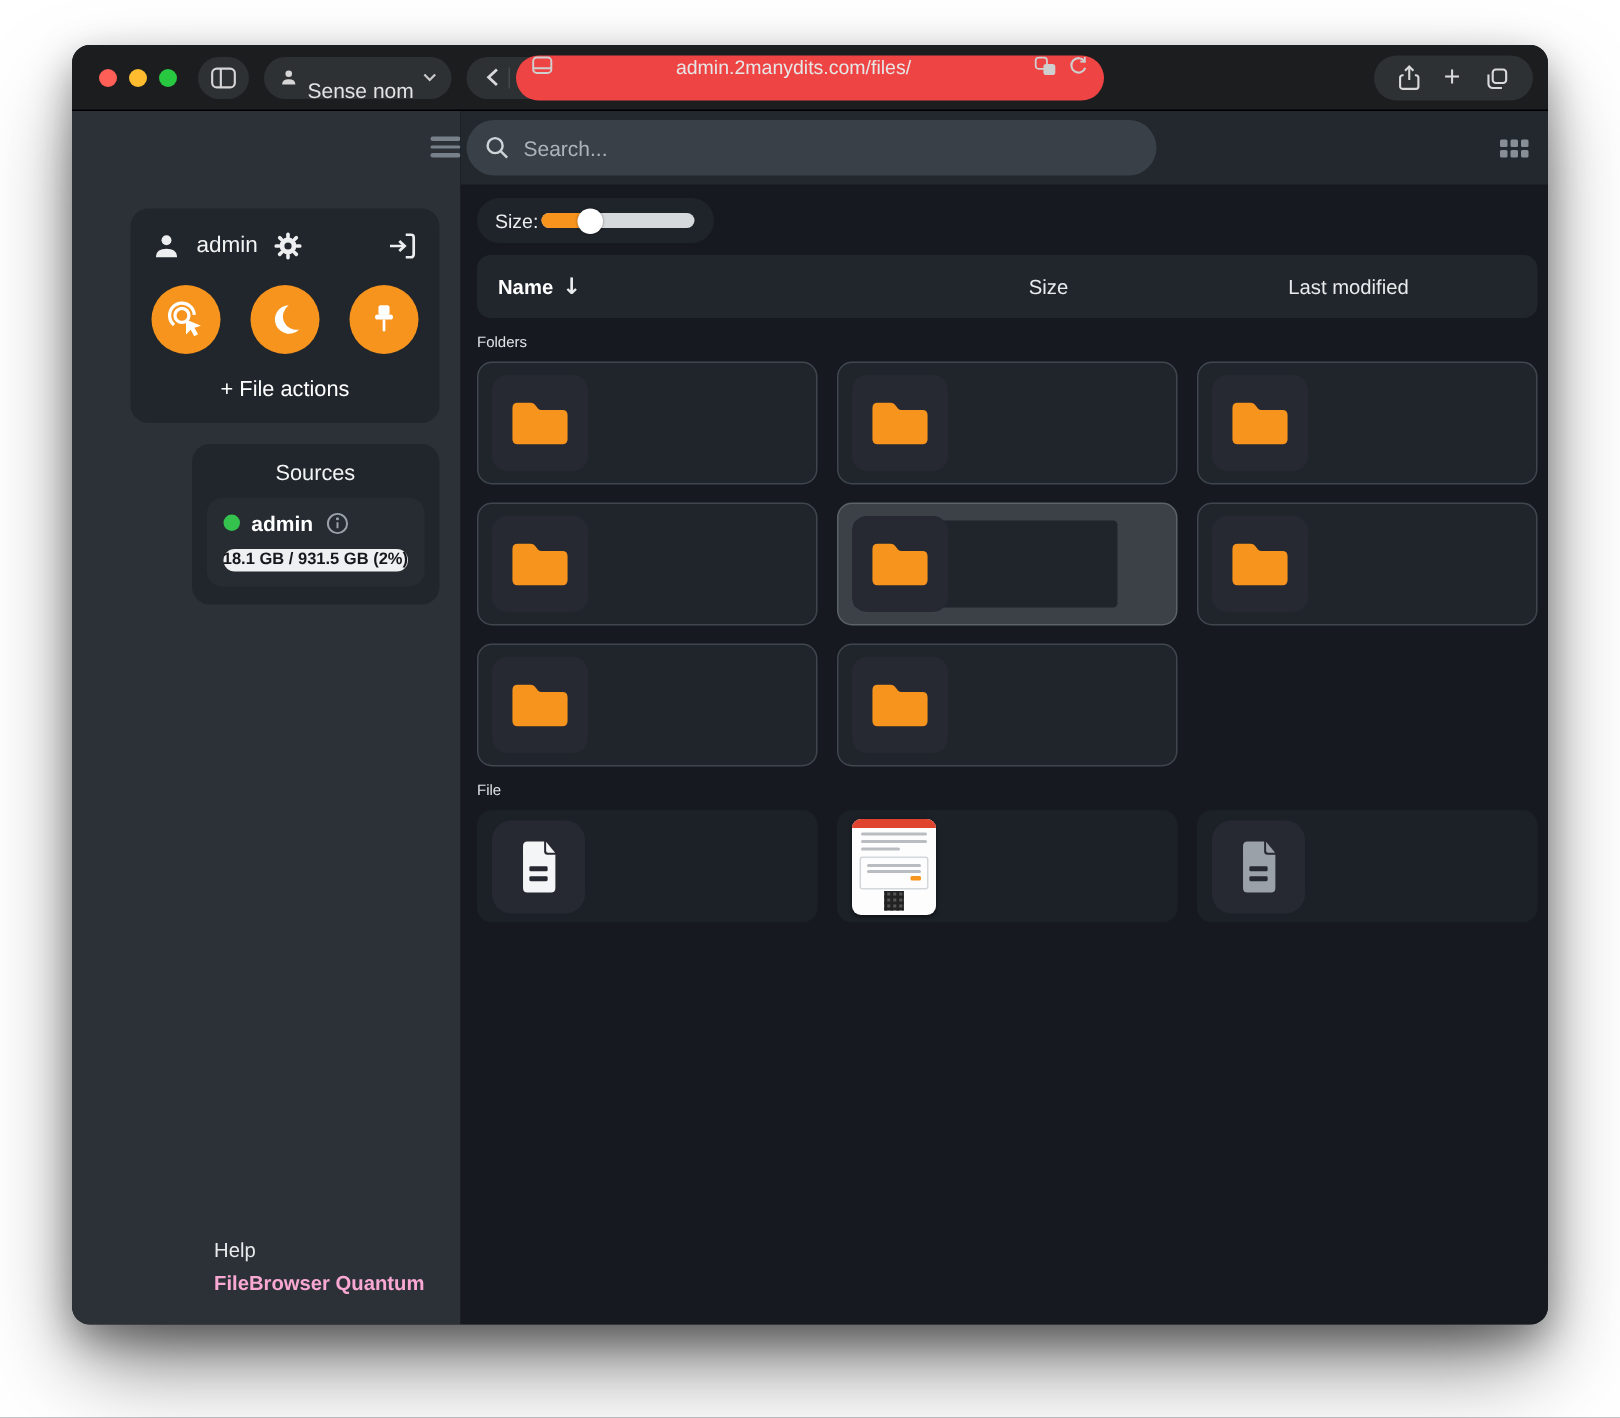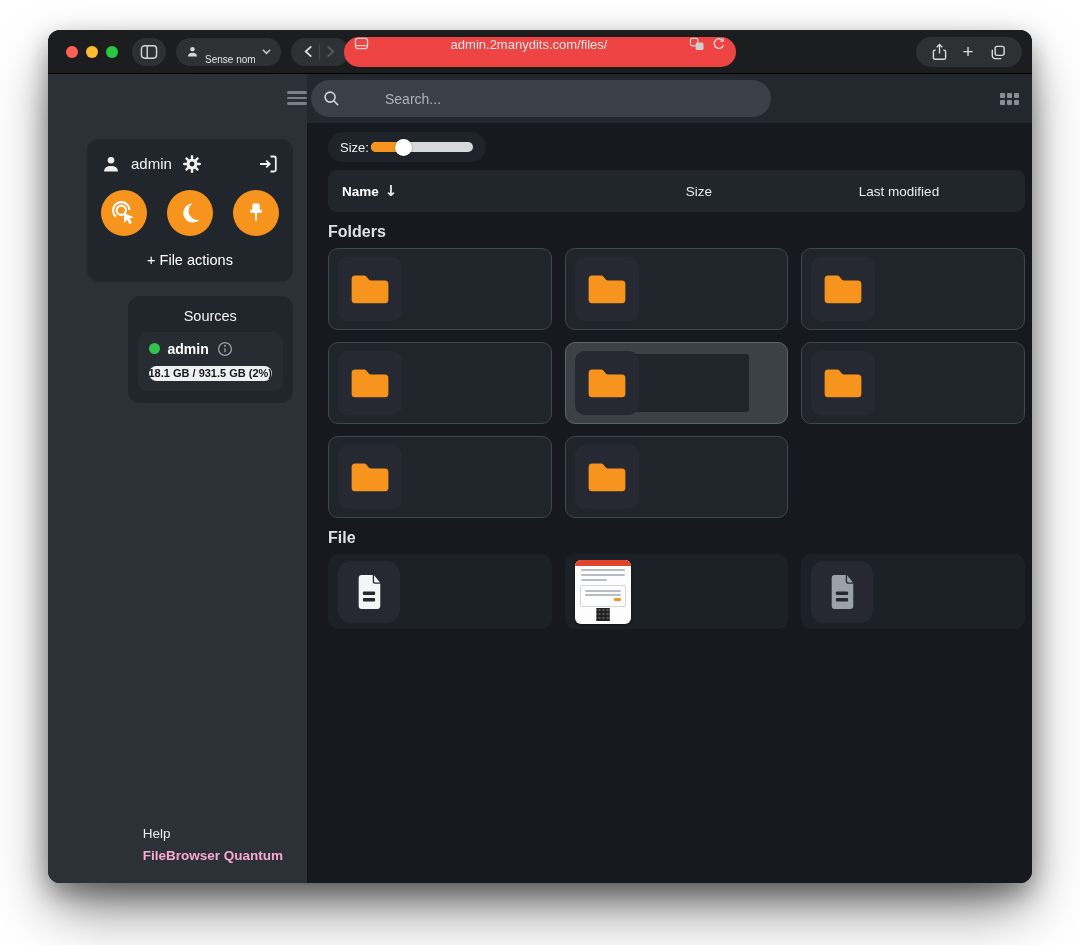--- a/index.html
+++ b/index.html
@@ -15,21 +15,21 @@
   
   .chrome{position:relative;height:44px;background:#1b1d1f;display:flex;align-items:center;
     border-bottom:1px solid #000;}
   .traffic{display:flex;gap:8px;margin-left:18px;}
   .light{width:12px;height:12px;border-radius:50%;}
   .light.red{background:#ff5f57;}.light.yellow{background:#febc2e;}.light.green{background:#28c840;}
   .chrome-pill{background:#2e3134;border-radius:14px;height:28px;display:flex;align-items:center;
     justify-content:center;}
   .toggle-pill{width:34px;margin-left:14px;}
   .profile-pill{margin-left:10px;padding:0 10px;gap:6px;}
-  .profile-label{font-size:10px;color:#e3e3e4;margin-top:16px;}
+  .profile-label{font-size:14px;color:#e3e3e4;margin-top:16px;}
   .nav-pill{margin-left:10px;width:58px;gap:0;}
   .nav-div{width:1px;height:14px;background:#45484b;margin:0 6px;}
   .url-pill{position:absolute;left:50%;top:7px;transform:translateX(-50%);width:392px;height:30px;
     background:#ef4444;border-radius:15px;display:flex;padding:0 10px;}
   .url-text{flex:1;text-align:center;font-size:13px;color:#e6e6e7;white-space:nowrap;overflow:hidden;}
   .right-pill{position:absolute;right:10px;top:7px;width:106px;height:30px;background:#2e3134;
     border-radius:15px;display:flex;align-items:center;justify-content:space-evenly;}
   .plus-glyph{font-size:19px;color:#d9d9da;line-height:1;margin-top:-2px;}
 
   
@@ -59,41 +59,41 @@
     align-items:center;justify-content:center;font-size:11px;color:#15181c;font-weight:700;}
   .sidebar-bottom{margin-top:auto;padding:0 24px 20px;}
   .help-label{font-size:13.5px;color:#e8eaec;margin-bottom:7px;cursor:pointer;}
   .brand-label{font-size:13.5px;color:#f9a8d4;font-weight:bold;}
 
   
   .main-header{height:49px;background:#23282e;display:flex;align-items:center;padding:0 13px 0 4px;flex-shrink:0;}
   .search-pill{width:460px;height:37px;background:#3a4047;border-radius:19px;display:flex;
     align-items:center;padding:0 12px;gap:7px;}
   .search-input{background:transparent;border:none;outline:none;color:#e8eaec;font-size:14px;flex:1;
-    font-family:inherit;margin-left:36px;}
+    font-family:inherit;}
   .search-input::placeholder{color:#adb3ba;}
   .grid-icon{margin-left:auto;display:grid;grid-template-columns:repeat(3,5px);grid-auto-rows:5px;
     gap:2px;cursor:pointer;}
   .grid-icon div{background:#878e95;border-radius:1px;}
 
   
-  .content{padding:9px 7px 0 11px;overflow:hidden;margin-left:10px;}
+  .content{padding:9px 7px 0 11px;overflow:hidden;}
   .size-pill{display:inline-flex;align-items:center;height:30px;background:#1f242b;border-radius:15px;
     padding:0 13px 0 12px;gap:2px;}
   .size-label{font-size:13px;color:#eceeef;}
   .slider{position:relative;width:102px;height:10px;border-radius:5px;background:#d6d9db;overflow:visible;cursor:pointer;}
   .slider-fill{position:absolute;left:0;top:0;height:10px;width:32px;border-radius:5px 0 0 5px;background:#f7941e;}
   .slider-thumb{position:absolute;left:24px;top:-3.5px;width:17px;height:17px;border-radius:50%;background:#fff;
     box-shadow:0 0 2px rgba(0,0,0,.4);}
   .list-header{margin-top:8px;height:42px;background:#21262d;border-radius:9px;display:grid;
     grid-template-columns:1fr 148px 252px;align-items:center;padding-left:14px;}
   .col-name{display:flex;align-items:center;gap:6px;font-size:13.5px;font-weight:bold;color:#fff;cursor:pointer;}
   .sort-glyph{font-size:15px;color:#e8eaec;font-family:"DejaVu Sans",sans-serif;}
   .col{font-size:13.5px;color:#e8eaec;text-align:center;cursor:pointer;}
-  .section-label{margin:11px 0 7px;font-size:16px;font-weight:bold;color:#dfe3e6;}
+  .section-label{margin:11px 0 7px;font-size:10px;font-weight:normal;color:#dfe3e6;}
   .tile-grid{display:grid;grid-template-columns:repeat(3,1fr);gap:12px 13px;}
   .tile{position:relative;border-radius:10px;display:flex;align-items:center;padding:9px;cursor:pointer;}
   .folder-tile{height:82px;background:#20252c;border:1.5px solid #40464d;}
   .folder-tile.highlighted{background:#3b4147;border-color:#5b6268;}
   .redact{position:absolute;left:10px;top:11px;bottom:11px;width:78%;background:#20242b;border-radius:3px;}
   .icon-box{position:relative;width:64px;height:64px;border-radius:10px;background:#262931;display:flex;
     align-items:center;justify-content:center;flex-shrink:0;}
   .file-tile{height:75px;background:#1c2128;border:none;padding:6px 10px;}
   .file-tile .icon-box{width:62px;height:62px;border-radius:13px;}
   

